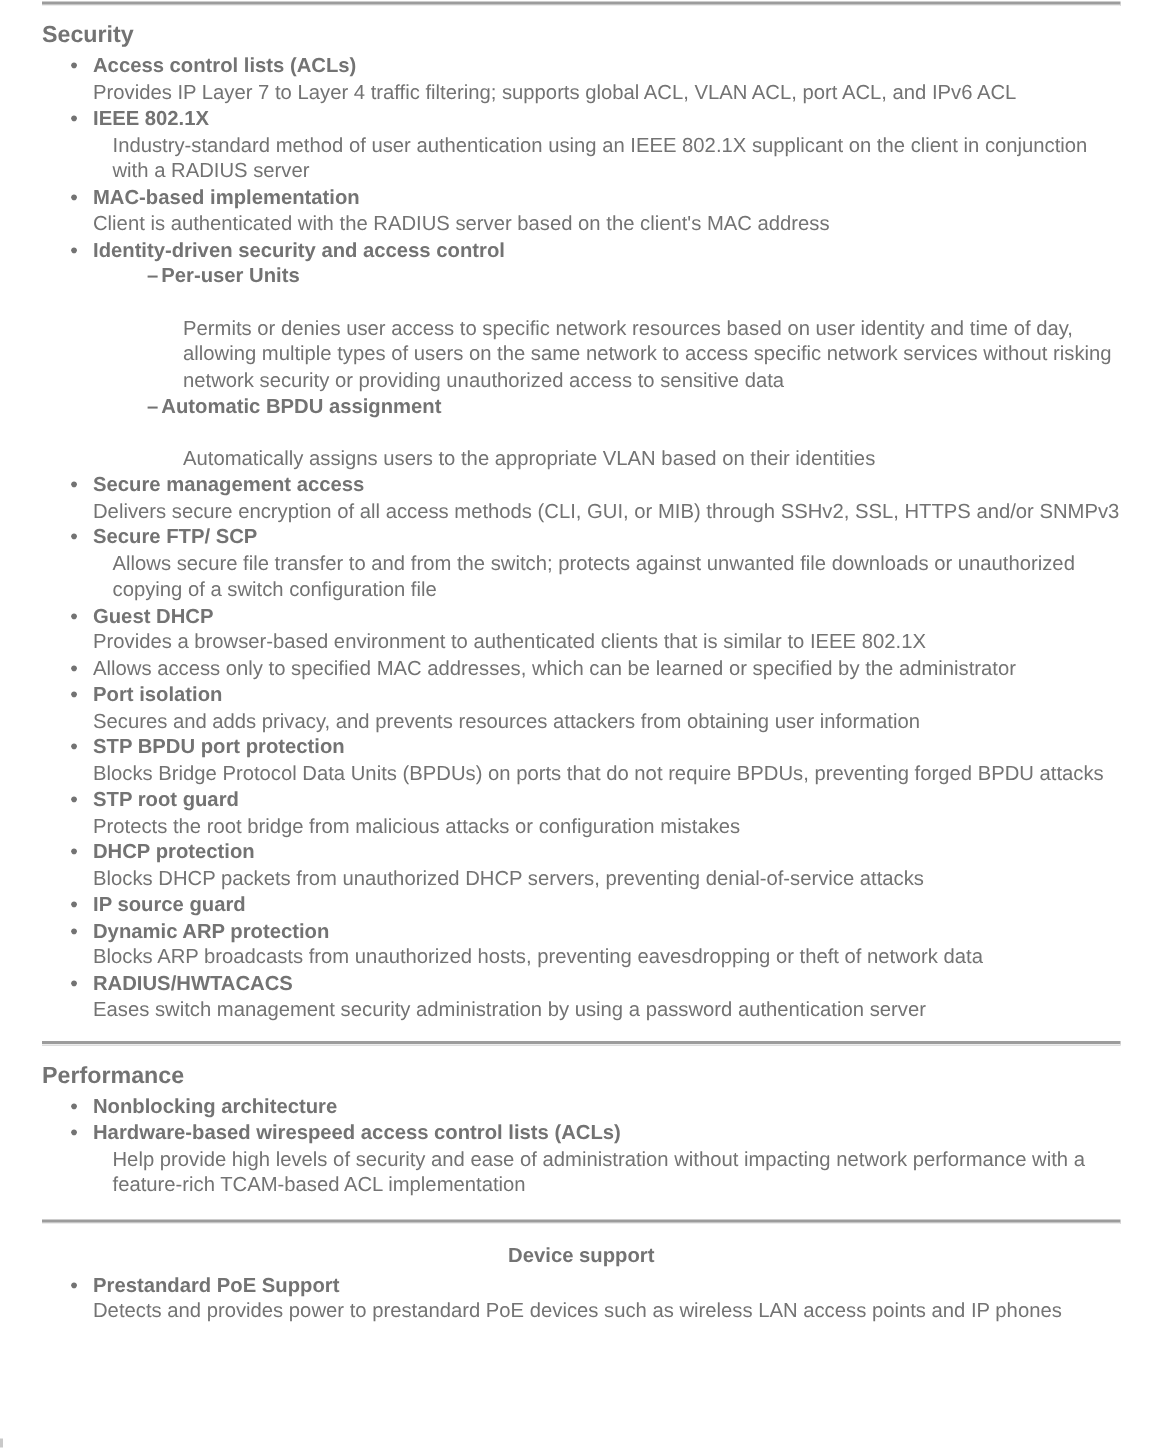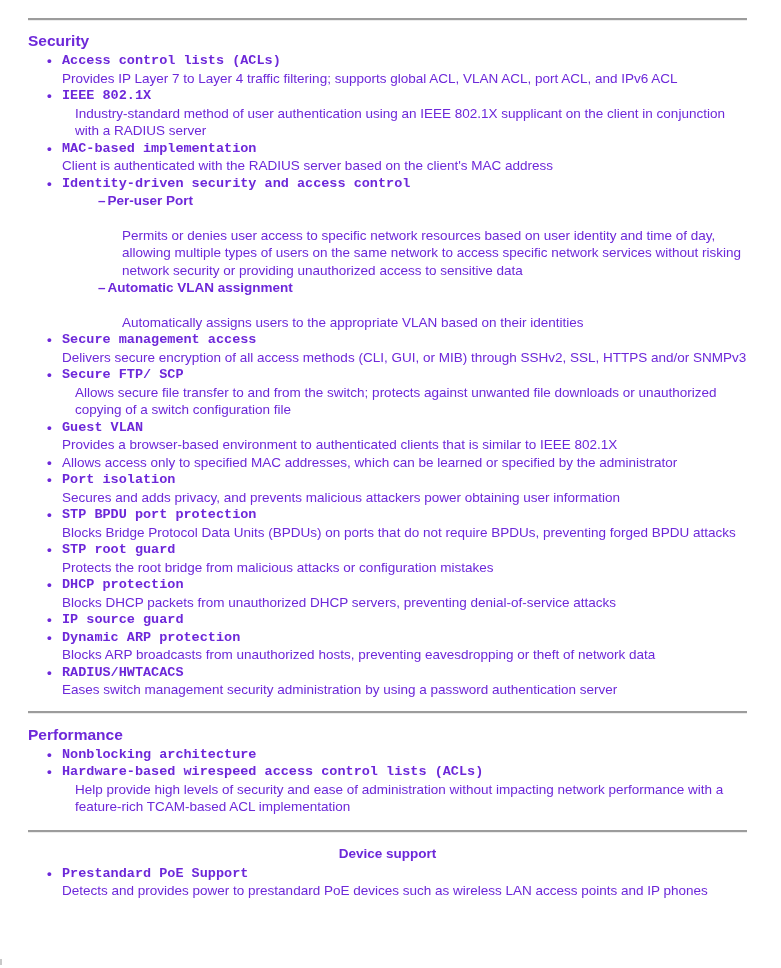--- a/index.html
+++ b/index.html
@@ -1,23 +1,23 @@
 <!DOCTYPE html>
 <html><head>
 <meta charset="utf-8">
 <style>
   html, body { margin: 0; padding: 0; background: #ffffff; }
   .page {
     position: relative;
     width: 781px;
     height: 968px;
     box-sizing: border-box;
-    padding: 18px 34px 0 28px;
+    padding: 1px 34px 0 28px;
     background: #ffffff;
-    color: #6d28d9;
+    color: #737373;
     font-family: "Liberation Sans", sans-serif;
     overflow: hidden;
   }
   .divider {
     height: 2px;
     background: #9c9c9c;
     border-bottom: 1px solid #ececec;
     margin: 12px 0;
   }
   .divider.first { margin: 0 0 11px 0; }
@@ -37,21 +37,21 @@
     line-height: 17.5px;
   }
   .feature-item { position: relative; }
   .bullet {
     position: absolute;
     left: -15px;
     top: 0;
     font-weight: bold;
     font-size: 13.5px;
   }
-  .feature-title { font-weight: bold; font-family: Liberation Mono, monospace; }
+  .feature-title { font-weight: bold; }
   .feature-desc { font-weight: normal; }
   .feature-desc.indented { padding-left: 13px; }
   .sub-item { margin-left: 36px; }
   .sub-title { font-weight: bold; }
   .dash { margin-right: 2px; font-weight: bold; }
   .sub-desc { padding-left: 24px; font-weight: normal; margin-top: 17px; }
   .corner-artifact {
     position: absolute;
     left: 0;
     bottom: 3px;
@@ -81,51 +81,51 @@
           </li>
           <li class="feature-item">
             <span class="bullet">•</span>
             <div class="feature-title">MAC-based implementation</div>
             <div class="feature-desc">Client is authenticated with the RADIUS server based on the client's MAC address</div>
           </li>
           <li class="feature-item">
             <span class="bullet">•</span>
             <div class="feature-title">Identity-driven security and access control</div>
             <div class="sub-item">
-              <div class="sub-title"><span class="dash">–</span><span>Per-user Port</span></div>
+              <div class="sub-title"><span class="dash">–</span><span>Per-user Units</span></div>
               <div class="sub-desc">Permits or denies user access to specific network resources based on user identity and time of day, allowing multiple types of users on the same network to access specific network services without risking network security or providing unauthorized access to sensitive data</div>
             </div>
             <div class="sub-item">
-              <div class="sub-title"><span class="dash">–</span><span>Automatic VLAN assignment</span></div>
+              <div class="sub-title"><span class="dash">–</span><span>Automatic BPDU assignment</span></div>
               <div class="sub-desc">Automatically assigns users to the appropriate VLAN based on their identities</div>
             </div>
           </li>
           <li class="feature-item">
             <span class="bullet">•</span>
             <div class="feature-title">Secure management access</div>
             <div class="feature-desc">Delivers secure encryption of all access methods (CLI, GUI, or MIB) through SSHv2, SSL, HTTPS and/or SNMPv3</div>
           </li>
           <li class="feature-item">
             <span class="bullet">•</span>
             <div class="feature-title">Secure FTP/ SCP</div>
             <div class="feature-desc indented">Allows secure file transfer to and from the switch; protects against unwanted file downloads or unauthorized copying of a switch configuration file</div>
           </li>
           <li class="feature-item">
             <span class="bullet">•</span>
-            <div class="feature-title">Guest VLAN</div>
+            <div class="feature-title">Guest DHCP</div>
             <div class="feature-desc">Provides a browser-based environment to authenticated clients that is similar to IEEE 802.1X</div>
           </li>
           <li class="feature-item">
             <span class="bullet">•</span>
             <div class="feature-desc">Allows access only to specified MAC addresses, which can be learned or specified by the administrator</div>
           </li>
           <li class="feature-item">
             <span class="bullet">•</span>
             <div class="feature-title">Port isolation</div>
-            <div class="feature-desc">Secures and adds privacy, and prevents malicious attackers power obtaining user information</div>
+            <div class="feature-desc">Secures and adds privacy, and prevents resources attackers from obtaining user information</div>
           </li>
           <li class="feature-item">
             <span class="bullet">•</span>
             <div class="feature-title">STP BPDU port protection</div>
             <div class="feature-desc">Blocks Bridge Protocol Data Units (BPDUs) on ports that do not require BPDUs, preventing forged BPDU attacks</div>
           </li>
           <li class="feature-item">
             <span class="bullet">•</span>
             <div class="feature-title">STP root guard</div>
             <div class="feature-desc">Protects the root bridge from malicious attacks or configuration mistakes</div>

